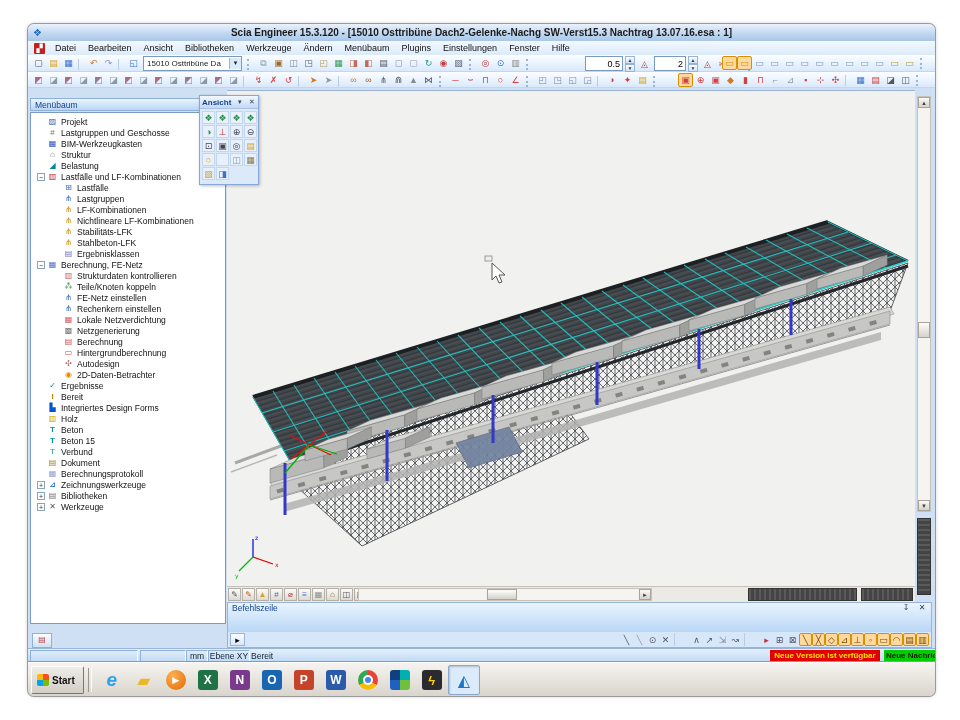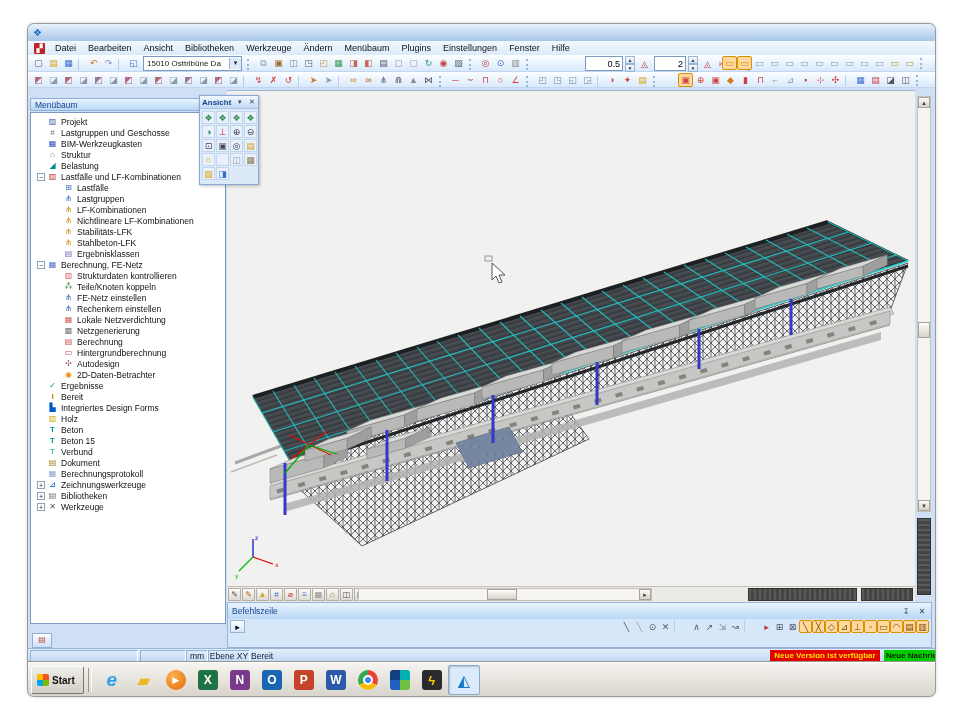--- a/index.html
+++ b/index.html
@@ -63,21 +63,21 @@
   
   .palette{position:absolute;left:171px;top:71px;width:58px;height:88px;background:#dce9f9;border:1px solid #89a8d8;
            box-shadow:1px 1px 3px rgba(0,0,0,.25);z-index:30;}
   .palette .phead{height:12px;background:linear-gradient(#f2f8ff,#c2d9f4);border-bottom:1px solid #a9c4e4;display:flex;align-items:center;
                   font-size:8px;font-weight:bold;color:#15428b;padding:0 2px;}
   .palette .phead .pg{margin-left:auto;font-size:7px;color:#345;width:8px;text-align:center;}
   .pgrid{display:grid;grid-template-columns:repeat(4,13px);gap:1px;padding:2px;}
   .pi{width:13px;height:13px;display:flex;align-items:center;justify-content:center;font-size:9px;background:#e8f1fb;border:1px solid #c2d6ee;box-sizing:border-box;}
   
   .cmdpanel{position:absolute;left:199px;top:578px;width:705px;height:46px;background:#d6e7fa;border:1px solid #9ab4d6;box-sizing:border-box;}
-  .cmdhead{height:16px;background:linear-gradient(#e9f4ff,#b9d7f5);display:flex;align-items:center;font-size:8.5px;color:#15428b;padding:0 4px;}
+  .cmdhead{height:29px;background:linear-gradient(#e9f4ff,#b9d7f5);display:flex;font-size:8.5px;color:#15428b;padding:0 4px;}
   .cmdhead .hicon{margin-left:6px;font-size:8px;color:#345;width:10px;text-align:center;}
   .cmdhead .spacer{flex:1;}
   .cmdtools{height:15px;display:flex;align-items:center;padding:0 2px;}
   .cmdtools .cursorbox{width:15px;height:13px;background:linear-gradient(#fdfeff,#d5e7fa);border:1px solid #9ab4d6;
                        font-size:9px;text-align:center;line-height:12px;box-sizing:border-box;}
   .snaps{margin-left:auto;display:flex;align-items:center;}
   .snaps .tbi{width:13px;height:13px;}
   .cmd-input{display:block;width:699px;height:13px;margin:1px 2px;border:1px solid #8aa4c0;background:#fff;font-size:9px;
              font-family:inherit;padding:0 3px;box-sizing:border-box;}
   
@@ -104,20 +104,21 @@
   svg text{font-family:"DejaVu Sans",sans-serif;}
 </style>
 </head>
 <body>
 
 <div class="page">
   <div class="screen">
 
     <div class="titlebar">
       <span class="appicon16">❖</span>
+      <span>Scia Engineer 15.3.120 - [15010  Osttribüne Dach2-Gelenke-Nachg SW-Verst15.3 Nachtrag 13.07.16.esa : 1]</span>
     </div>
 
     <div class="menubar">
       <span class="mb-logo">▞</span>
       <span class="iconrow">
 
       <span class="menu-item">Datei</span>
           <span class="menu-item">Bearbeiten</span>
           <span class="menu-item">Ansicht</span>
           <span class="menu-item">Bibliotheken</span>

